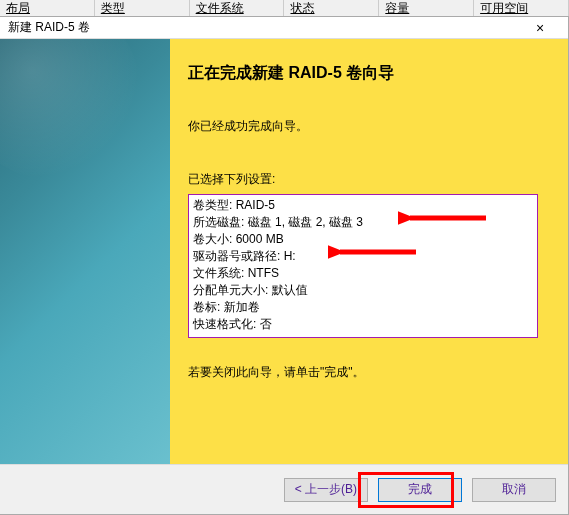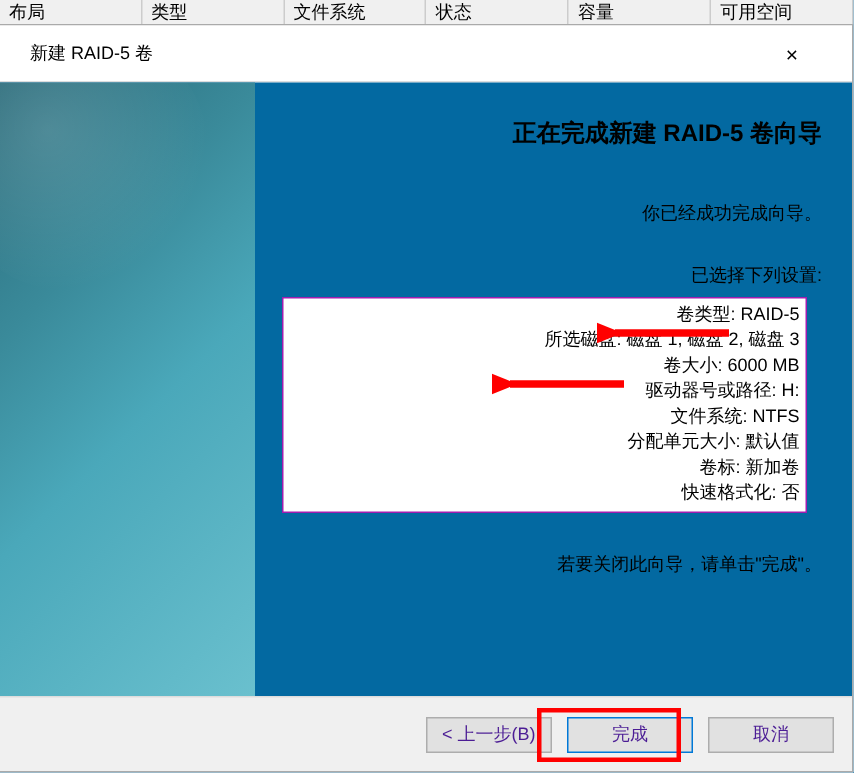--- a/index.html
+++ b/index.html
@@ -20,57 +20,57 @@
     color: #000;
     font-size: 12px;
   }
   .bg-headers span {
     border-right: 1px solid #ccc;
     padding: 0 6px;
     flex:1;
     line-height:16px;
     overflow:hidden;
     white-space:nowrap;
+    text-decoration:underline;
   }
   .dialog {
     position: absolute;
     left: -1px;
     top: 16px;
     width: 570px;
     height: 499px;
     background: #fff;
     border: 1px solid #aaa;
     display: flex;
     flex-direction: column;
   }
   .titlebar {
-    height: 38px;
+    height: 22px;
     background: #fff;
     border-bottom: 1px solid #ddd;
     display: flex;
     align-items: center;
-    padding: 0 20px;
+    padding: 0 8px;
     font-size: 12px;
     color: #000;
   }
   .titlebar .title-text { flex: 1; }
   .titlebar .close {
     width: 40px;
     height: 20px;
     text-align: center;
     line-height: 20px;
     font-size: 14px;
     font-family: Arial, sans-serif;
     color:#000;
   }
   .body-area {
     flex: 1;
     display: flex;
-    background: #0369a1;
-    text-align: right;
+    background: #fde047;
   }
   .side-graphic {
     width: 170px;
     height: 100%;
     background: linear-gradient(135deg, #2a6b7a 0%, #3a8a9a 30%, #4aa8ba 55%, #6ac0ce 100%);
     position: relative;
     overflow: hidden;
   }
   .side-graphic::before{
     content:'';
@@ -87,29 +87,28 @@
   }
   .heading {
     font-size: 16px;
     font-weight: 600;
     margin-top: 6px;
     margin-bottom: 34px;
     color: #000;
   }
   .para {
     font-size: 12px;
-    margin-bottom: 24px;
+    margin-bottom: 36px;
     color: #000;
   }
   .label-sel {
     font-size: 12px;
     margin-bottom: 6px;
     color:#000;
     position: relative;
-    margin-left: 36px;
   }
   .settings-wrap { position: relative; }
   .settings-box {
     width: 350px;
     height: 144px;
     border: 1px solid #a21caf;
     background:#fff;
     font-size: 12px;
     line-height: 17px;
     padding: 2px 4px;

